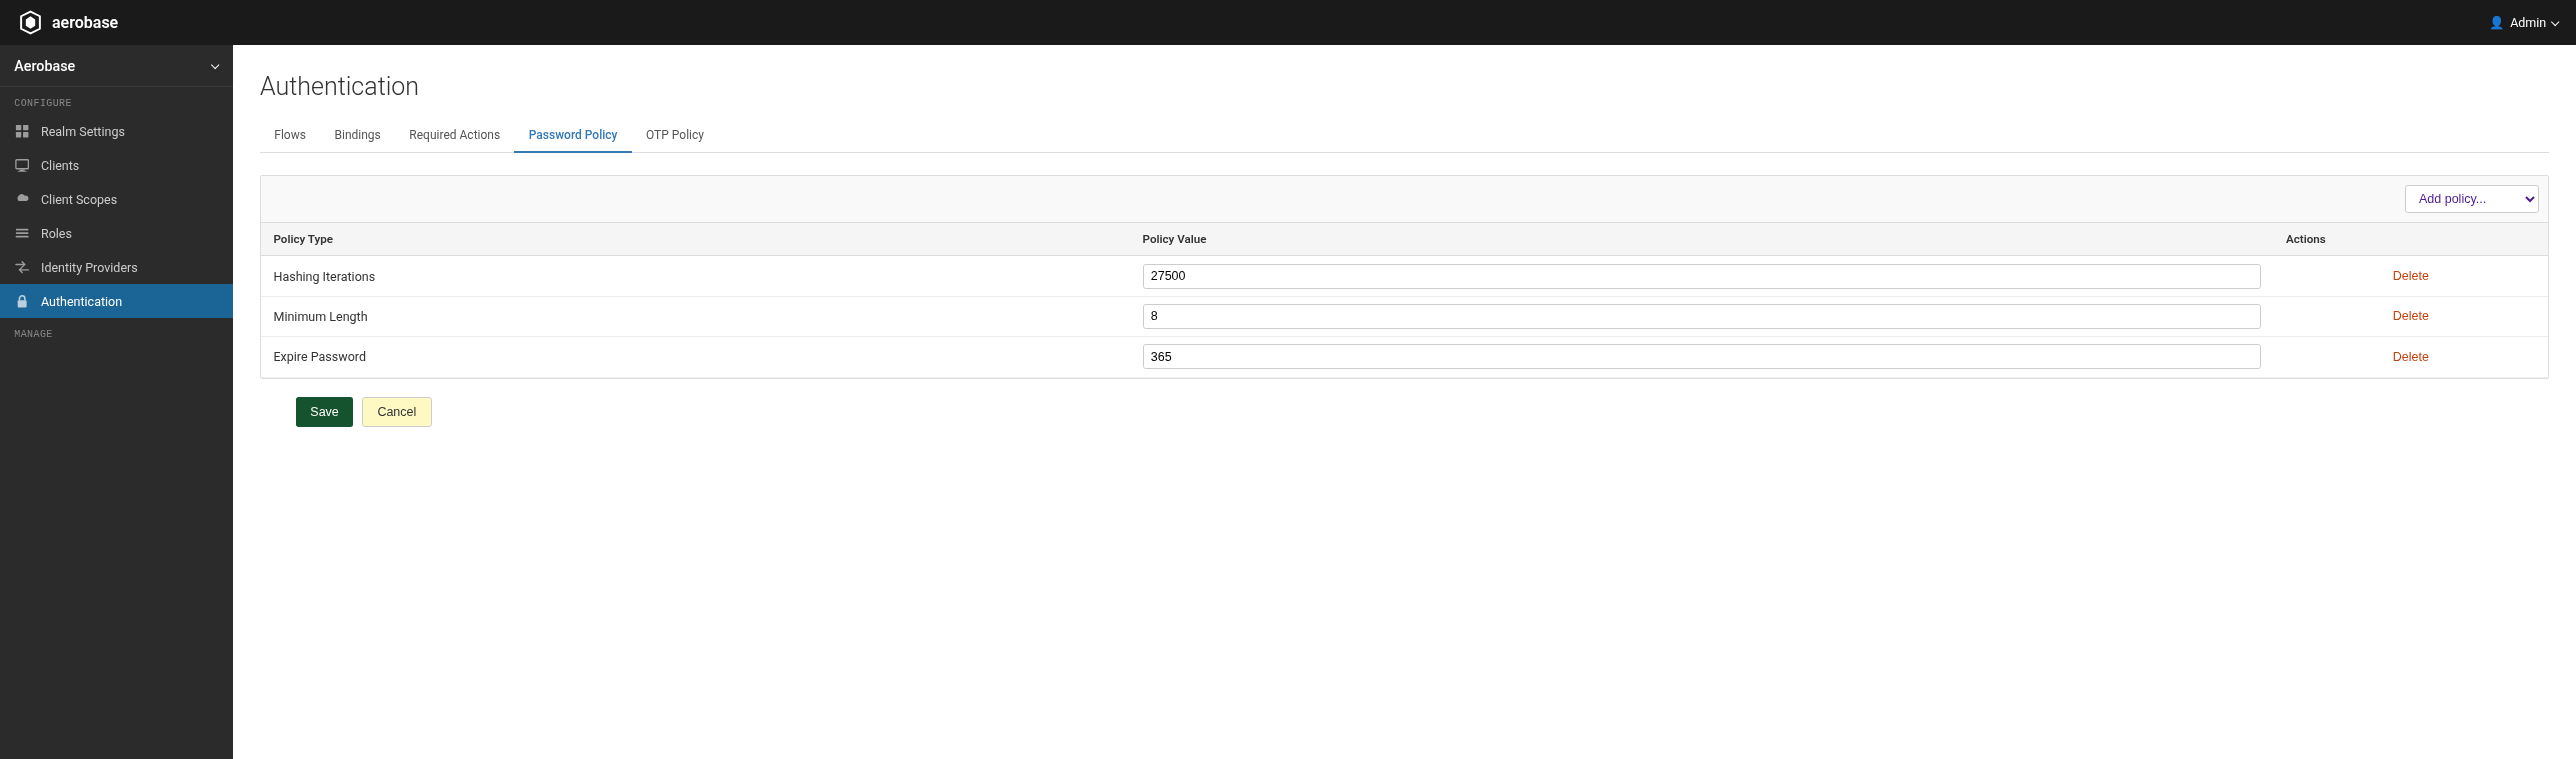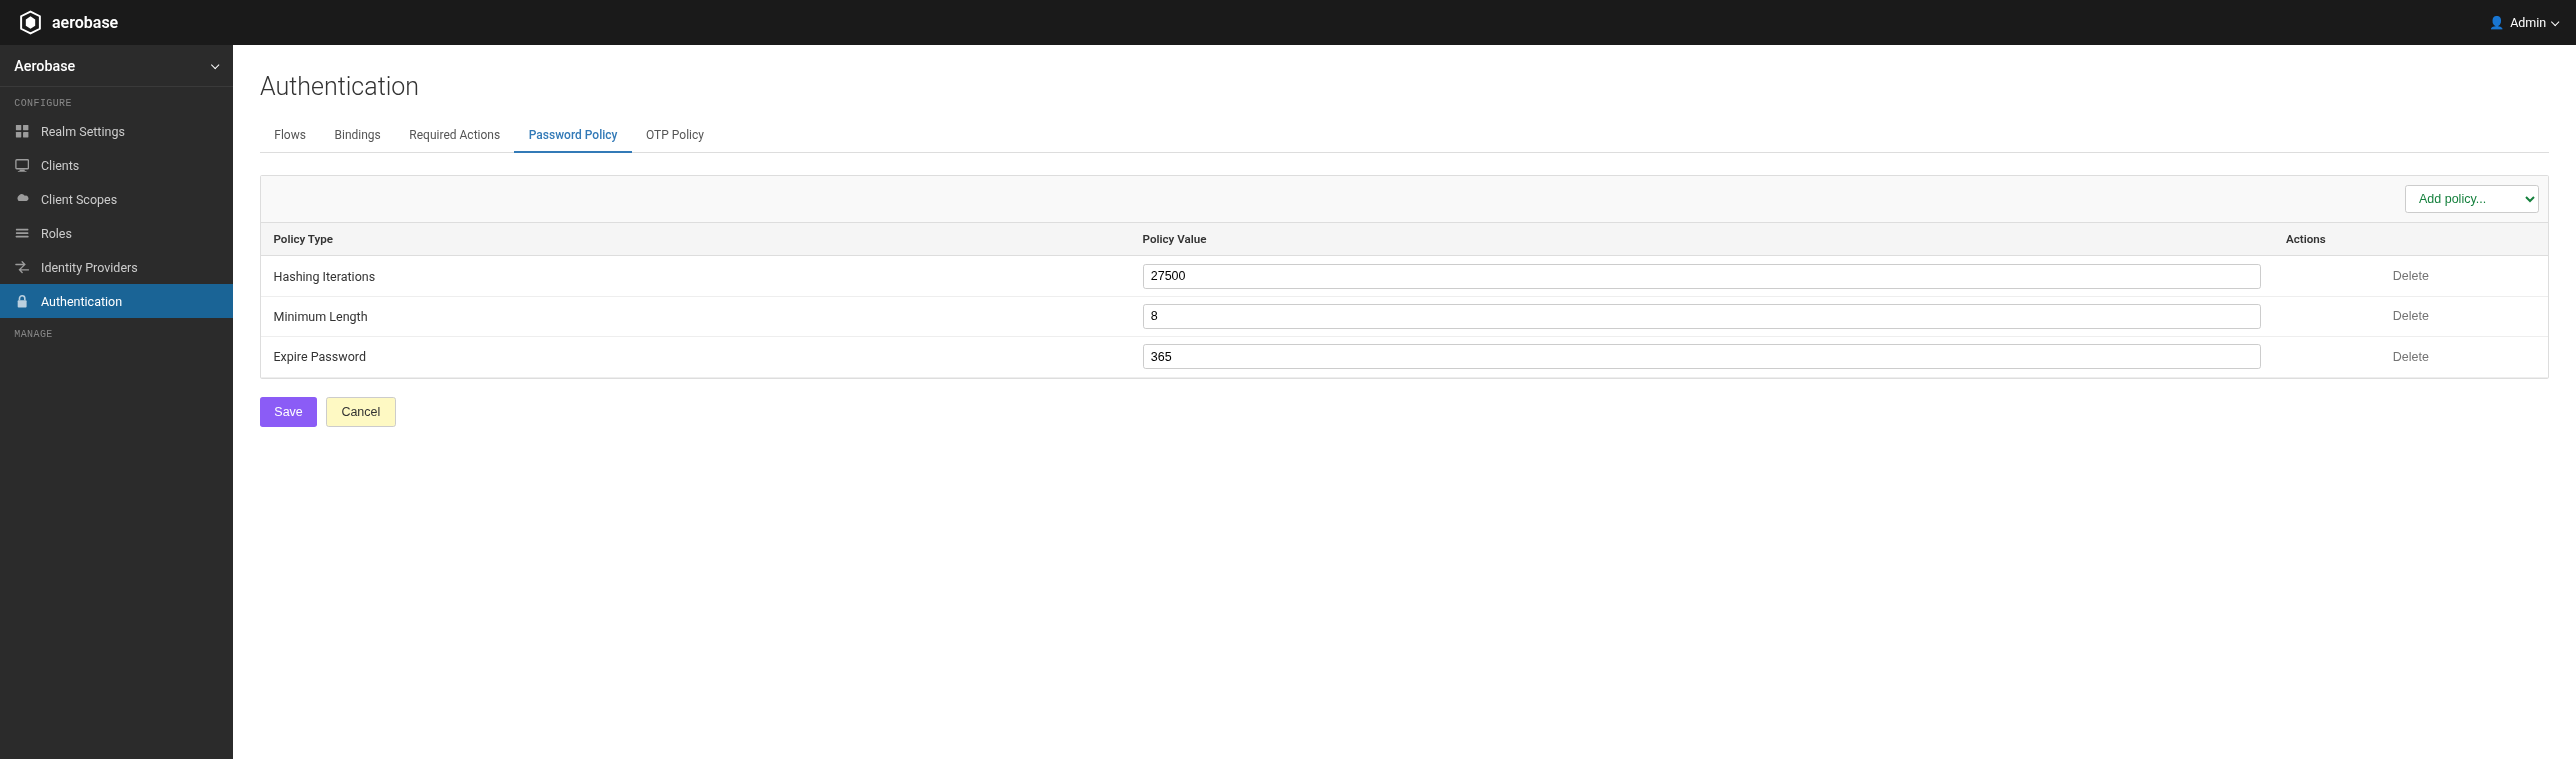--- a/index.html
+++ b/index.html
@@ -139,21 +139,21 @@
       padding: 9px 9px;
       background: #f9f9f9;
       border-bottom: 0.9px solid #ddd;
     }
     .add-policy-select {
       padding: 5.4px 25px 5.4px 9px;
       border: 0.9px solid #ccc;
       border-radius: 2.7px;
       background: #fff;
       font-size: 12.5px;
-      color: #15803d;
+      color: #4c1d95;
       cursor: pointer;
       appearance: auto;
       min-width: 134px;
     }
     table {
       width: 100%;
       border-collapse: collapse;
     }
     thead tr {
       background: #f5f5f5;
@@ -177,41 +177,42 @@
     td:nth-child(2) { width: 50%; }
     td:last-child { width: 12%; text-align: center; }
     .policy-input {
       width: 100%;
       padding: 4.5px 7.2px;
       border: 0.9px solid #ccc;
       border-radius: 2.7px;
       font-size: 12.5px;
     }
     .delete-btn {
-      color: #737373;
+      color: #c2410c;
       background: none;
       border: none;
       cursor: pointer;
       font-size: 12.5px;
       padding: 3.6px 7.2px;
     }
 
     
     .action-buttons {
       display: flex;
       gap: 9px;
     }
     .btn-save {
-      background: #8b5cf6;
+      background: #14532d;
       color: #fff;
       border: none;
       padding: 7.2px 14.3px;
       border-radius: 2.7px;
       cursor: pointer;
       font-size: 12.5px;
+      margin-left: 36px;
     }
     .btn-cancel {
       background: #fef9c3;
       color: #333;
       border: 0.9px solid #ccc;
       padding: 7.2px 14.3px;
       border-radius: 2.7px;
       cursor: pointer;
       font-size: 12.5px;
     }

